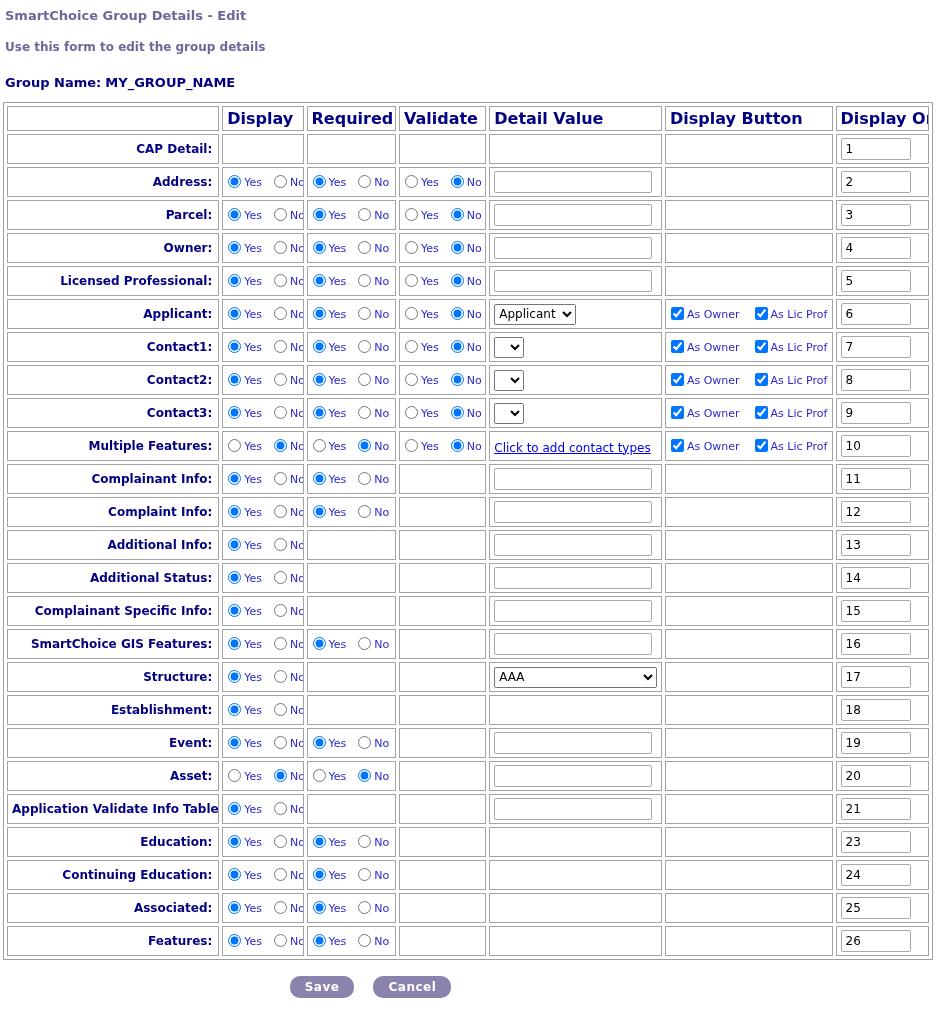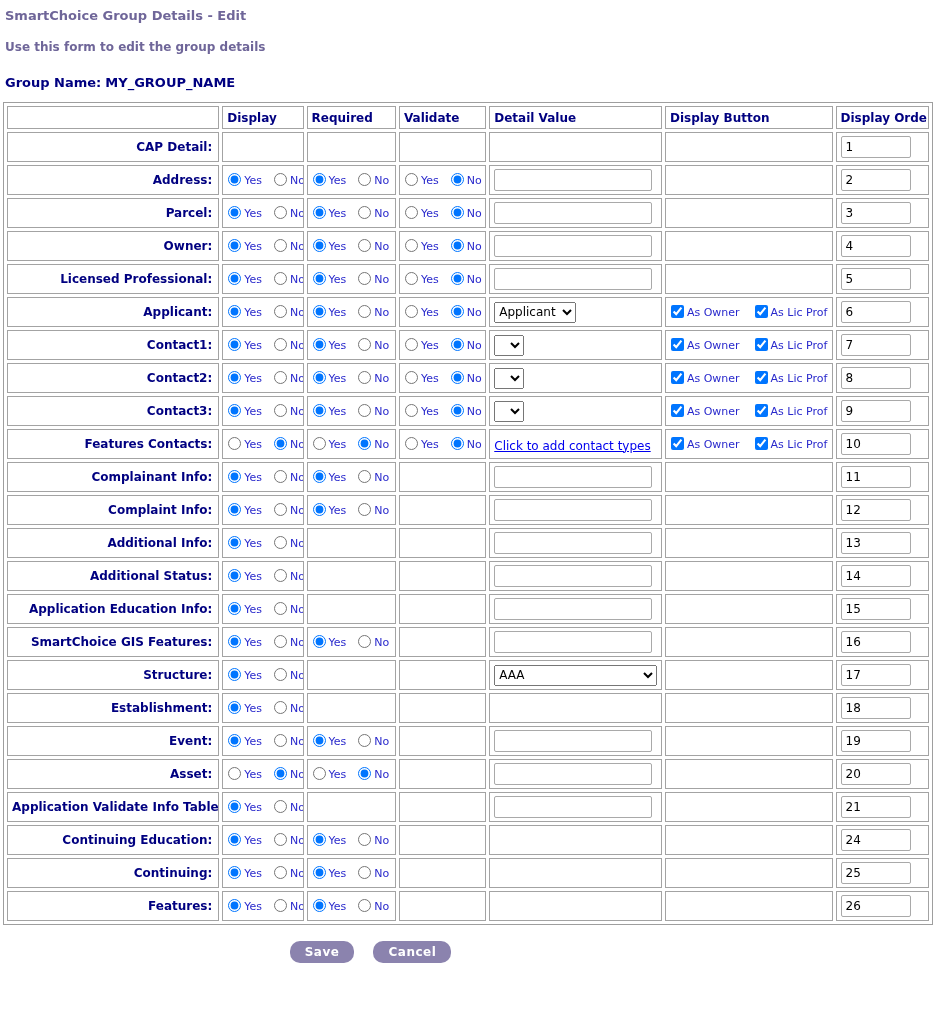--- a/index.html
+++ b/index.html
@@ -6,21 +6,21 @@
   body { font-family:"DejaVu Sans","Liberation Sans",sans-serif; padding:5px 3px; width:930px; }
 
   .title    { color:#6F6699; font-size:13px; font-weight:bold; margin:3px 0 0 2px; }
   .subtitle { color:#6F6699; font-size:12px; font-weight:bold; margin:17px 0 0 2px; }
   .groupname{ color:#000080; font-size:13px; font-weight:bold; margin:21px 0 0 2px; }
   .groupname span { margin-right:4px; }
 
   table.grid { border-collapse:separate; border-spacing:3px; border:1px solid #9e9e9e;
                margin-top:12px; table-layout:fixed; width:930px; }
   .grid th, .grid td { border:1px solid #a3a3a3; background:#fff; overflow:hidden; }
-  .grid th { text-align:left; color:#000080; font-size:12px; font-weight:bold;
+  .grid th { text-align:left; color:#000080; font-size:16px; font-weight:bold;
              padding:2px 4px; height:17px; white-space:nowrap; }
   .grid td { height:26px; padding:1px 4px; vertical-align:middle; white-space:nowrap; }
 
   td.label-cell { text-align:right; font-weight:bold; color:#000080; font-size:12px; padding-right:6px; }
   td.radio-cell, td.button-cell { color:#2929CC; font-size:11px; }
 
   label.rl { margin-right:2px; }
   label.rl + label.rl { margin-left:9px; }
   label.rl input, label.cb input { vertical-align:-2px; margin:0 3px 0 1px; }
   label.cb + label.cb { margin-left:14px;margin-top:15px; }
@@ -143,21 +143,21 @@
       <tr>
         <td class="label-cell">Contact3:</td>
         <td class="radio-cell"><label class="rl"><input type="radio" name="r8-display" checked="" style=""><span>Yes</span></label><label class="rl"><input type="radio" name="r8-display" style=""><span>No</span></label></td>
         <td class="radio-cell"><label class="rl"><input type="radio" name="r8-required" checked="" style=""><span>Yes</span></label><label class="rl"><input type="radio" name="r8-required" style=""><span>No</span></label></td>
         <td class="radio-cell"><label class="rl"><input type="radio" name="r8-validate" style=""><span>Yes</span></label><label class="rl"><input type="radio" name="r8-validate" checked="" style=""><span>No</span></label></td>
         <td><select class="sel-small"></select></td>
         <td class="button-cell"><label class="cb"><input type="checkbox" checked="" style=""><span>As Owner</span></label><label class="cb"><input type="checkbox" checked="" style=""><span>As Lic Prof</span></label></td>
         <td><input type="text" class="ord" value="9" style=""></td>
       </tr>
       <tr>
-        <td class="label-cell">Features Contacts:</td>
+        <td class="label-cell">Multiple Features:</td>
         <td class="radio-cell"><label class="rl"><input type="radio" name="r9-display" style=""><span>Yes</span></label><label class="rl"><input type="radio" name="r9-display" checked="" style=""><span>No</span></label></td>
         <td class="radio-cell"><label class="rl"><input type="radio" name="r9-required" style=""><span>Yes</span></label><label class="rl"><input type="radio" name="r9-required" checked="" style=""><span>No</span></label></td>
         <td class="radio-cell"><label class="rl"><input type="radio" name="r9-validate" style=""><span>Yes</span></label><label class="rl"><input type="radio" name="r9-validate" checked="" style=""><span>No</span></label></td>
         <td><a href="#" class="dv-link">Click to add contact types</a></td>
         <td class="button-cell"><label class="cb"><input type="checkbox" checked="" style=""><span>As Owner</span></label><label class="cb"><input type="checkbox" checked="" style=""><span>As Lic Prof</span></label></td>
         <td><input type="text" class="ord" value="10" style=""></td>
       </tr>
       <tr>
         <td class="label-cell">Complainant Info:</td>
         <td class="radio-cell"><label class="rl"><input type="radio" name="r10-display" checked="" style=""><span>Yes</span></label><label class="rl"><input type="radio" name="r10-display" style=""><span>No</span></label></td>
@@ -188,21 +188,21 @@
       <tr>
         <td class="label-cell">Additional Status:</td>
         <td class="radio-cell"><label class="rl"><input type="radio" name="r13-display" checked="" style=""><span>Yes</span></label><label class="rl"><input type="radio" name="r13-display" style=""><span>No</span></label></td>
         <td class="radio-cell"></td>
         <td class="radio-cell"></td>
         <td><input type="text" class="txt" style=""></td>
         <td class="button-cell"></td>
         <td><input type="text" class="ord" value="14" style=""></td>
       </tr>
       <tr>
-        <td class="label-cell">Application Education Info:</td>
+        <td class="label-cell">Complainant Specific Info:</td>
         <td class="radio-cell"><label class="rl"><input type="radio" name="r14-display" checked="" style=""><span>Yes</span></label><label class="rl"><input type="radio" name="r14-display" style=""><span>No</span></label></td>
         <td class="radio-cell"></td>
         <td class="radio-cell"></td>
         <td><input type="text" class="txt" style=""></td>
         <td class="button-cell"></td>
         <td><input type="text" class="ord" value="15" style=""></td>
       </tr>
       <tr>
         <td class="label-cell">SmartChoice GIS Features:</td>
         <td class="radio-cell"><label class="rl"><input type="radio" name="r15-display" checked="" style=""><span>Yes</span></label><label class="rl"><input type="radio" name="r15-display" style=""><span>No</span></label></td>
@@ -251,30 +251,39 @@
       <tr>
         <td class="label-cell">Application Validate Info Table:</td>
         <td class="radio-cell"><label class="rl"><input type="radio" name="r20-display" checked="" style=""><span>Yes</span></label><label class="rl"><input type="radio" name="r20-display" style=""><span>No</span></label></td>
         <td class="radio-cell"></td>
         <td class="radio-cell"></td>
         <td><input type="text" class="txt" style=""></td>
         <td class="button-cell"></td>
         <td><input type="text" class="ord" value="21" style=""></td>
       </tr>
       <tr>
+        <td class="label-cell">Education:</td>
+        <td class="radio-cell"><label class="rl"><input type="radio" name="r22-display" checked="" style=""><span>Yes</span></label><label class="rl"><input type="radio" name="r22-display" style=""><span>No</span></label></td>
+        <td class="radio-cell"><label class="rl"><input type="radio" name="r22-required" checked="" style=""><span>Yes</span></label><label class="rl"><input type="radio" name="r22-required" style=""><span>No</span></label></td>
+        <td class="radio-cell"></td>
+        <td></td>
+        <td class="button-cell"></td>
+        <td><input type="text" class="ord" value="23" style=""></td>
+      </tr>
+      <tr>
         <td class="label-cell">Continuing Education:</td>
         <td class="radio-cell"><label class="rl"><input type="radio" name="r23-display" checked="" style=""><span>Yes</span></label><label class="rl"><input type="radio" name="r23-display" style=""><span>No</span></label></td>
         <td class="radio-cell"><label class="rl"><input type="radio" name="r23-required" checked="" style=""><span>Yes</span></label><label class="rl"><input type="radio" name="r23-required" style=""><span>No</span></label></td>
         <td class="radio-cell"></td>
         <td></td>
         <td class="button-cell"></td>
         <td><input type="text" class="ord" value="24" style=""></td>
       </tr>
       <tr>
-        <td class="label-cell">Continuing:</td>
+        <td class="label-cell">Associated:</td>
         <td class="radio-cell"><label class="rl"><input type="radio" name="r24-display" checked="" style=""><span>Yes</span></label><label class="rl"><input type="radio" name="r24-display" style=""><span>No</span></label></td>
         <td class="radio-cell"><label class="rl"><input type="radio" name="r24-required" checked="" style=""><span>Yes</span></label><label class="rl"><input type="radio" name="r24-required" style=""><span>No</span></label></td>
         <td class="radio-cell"></td>
         <td></td>
         <td class="button-cell"></td>
         <td><input type="text" class="ord" value="25" style=""></td>
       </tr>
       <tr>
         <td class="label-cell">Features:</td>
         <td class="radio-cell"><label class="rl"><input type="radio" name="r25-display" checked="" style=""><span>Yes</span></label><label class="rl"><input type="radio" name="r25-display" style=""><span>No</span></label></td>

